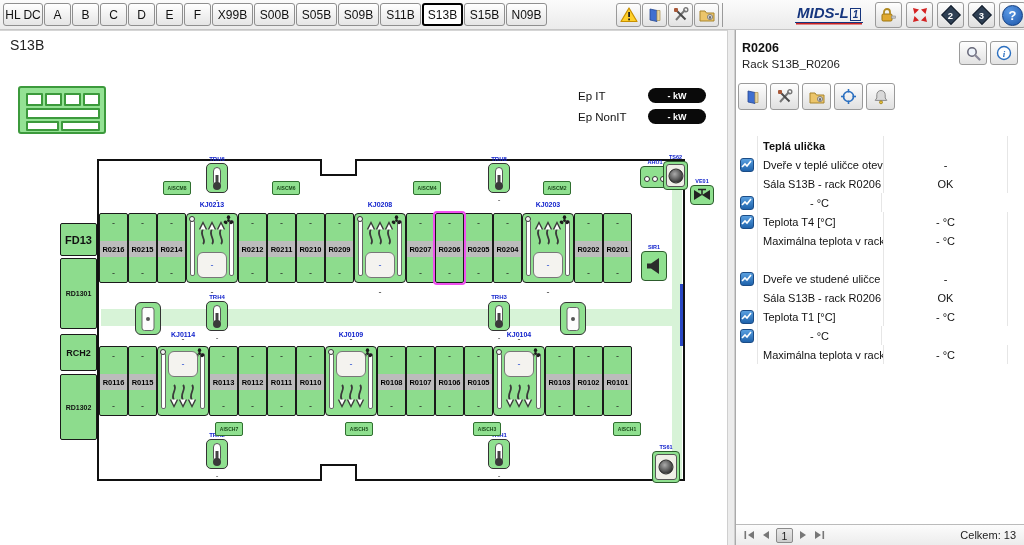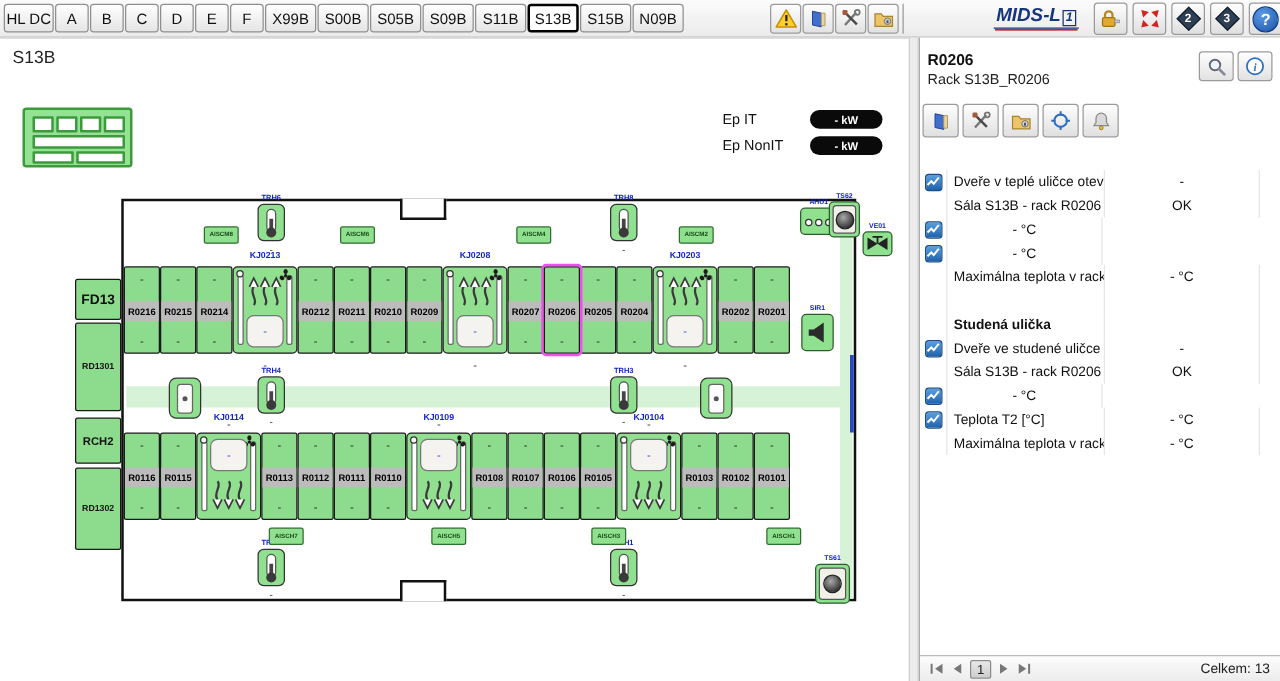--- a/index.html
+++ b/index.html
@@ -713,20 +713,26 @@
       </button>
     <button class="pbtn">
         <svg width="16" height="16">
           <path d="M8 1.5 a4.2 4.2 0 0 1 4.2 4.2 v3.3 l1.6 2.4 h-11.6 l1.6 -2.4 v-3.3 A4.2 4.2 0 0 1 8 1.5 Z" fill="#d9d9d9" stroke="#8a8a8a" stroke-width="1"></path>
           <circle cx="8" cy="13.3" r="1.5" fill="#e8c23a" stroke="#9a7d1a" stroke-width="0.8"></circle>
         </svg>
       </button>
   </div>
   <div class="sigtable">
     <div id="sigRows">
+        <div class="srow group">
+          <div class="ci"></div>
+          <div class="cn">Teplá ulička</div>
+          <div class="cv"></div>
+          <div class="cr"></div>
+        </div>
         <div class="srow signal">
           <div class="ci">
             <span class="tic">
               <svg width="11" height="11">
                 <polyline points="1,8 4,5 6,7 10,2" fill="none" stroke="#fff" stroke-width="1.6"></polyline>
               </svg>
             </span>
           </div>
           <div class="cn">Dveře v teplé uličce otevřené</div>
           <div class="cv">-</div>
@@ -750,38 +756,33 @@
           <div class="cr"></div>
         </div>
         <div class="srow signal">
           <div class="ci">
             <span class="tic">
               <svg width="11" height="11">
                 <polyline points="1,8 4,5 6,7 10,2" fill="none" stroke="#fff" stroke-width="1.6"></polyline>
               </svg>
             </span>
           </div>
+          <div class="cn">Teplota T4 [°C]</div>
           <div class="cv">- °C</div>
           <div class="cr"></div>
         </div>
         <div class="srow signal">
           <div class="ci"></div>
           <div class="cn">Maximálna teplota v racku R0</div>
           <div class="cv">- °C</div>
           <div class="cr"></div>
         </div>
         <div class="srow spacer">
           <div class="ci"></div>
           <div class="cn"></div>
-          <div class="cv"></div>
-          <div class="cr"></div>
-        </div>
-        <div class="srow group">
-          <div class="ci"></div>
-          <div class="cn">Studená ulička</div>
           <div class="cv"></div>
           <div class="cr"></div>
         </div>
         <div class="srow signal">
           <div class="ci">
             <span class="tic">
               <svg width="11" height="11">
                 <polyline points="1,8 4,5 6,7 10,2" fill="none" stroke="#fff" stroke-width="1.6"></polyline>
               </svg>
             </span>
@@ -797,32 +798,32 @@
           <div class="cr"></div>
         </div>
         <div class="srow signal">
           <div class="ci">
             <span class="tic">
               <svg width="11" height="11">
                 <polyline points="1,8 4,5 6,7 10,2" fill="none" stroke="#fff" stroke-width="1.6"></polyline>
               </svg>
             </span>
           </div>
+          <div class="cn">Teplota T1 [°C]</div>
           <div class="cv">- °C</div>
           <div class="cr"></div>
         </div>
         <div class="srow signal">
           <div class="ci">
             <span class="tic">
               <svg width="11" height="11">
                 <polyline points="1,8 4,5 6,7 10,2" fill="none" stroke="#fff" stroke-width="1.6"></polyline>
               </svg>
             </span>
           </div>
-          <div class="cn">Teplota T2 [°C]</div>
           <div class="cv">- °C</div>
           <div class="cr"></div>
         </div>
         <div class="srow signal">
           <div class="ci"></div>
           <div class="cn">Maximálna teplota v racku R0</div>
           <div class="cv">- °C</div>
           <div class="cr"></div>
         </div>
       </div>

